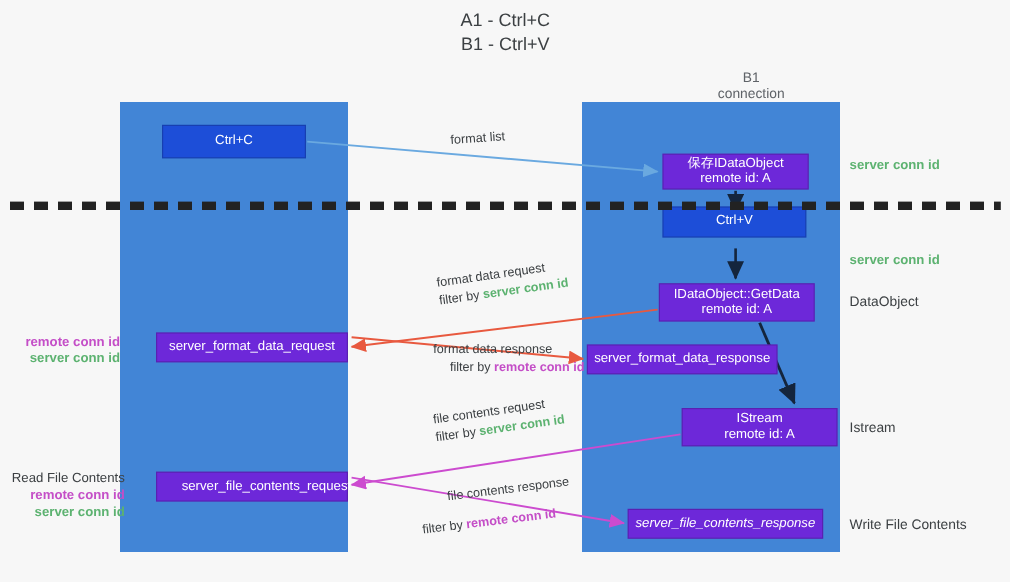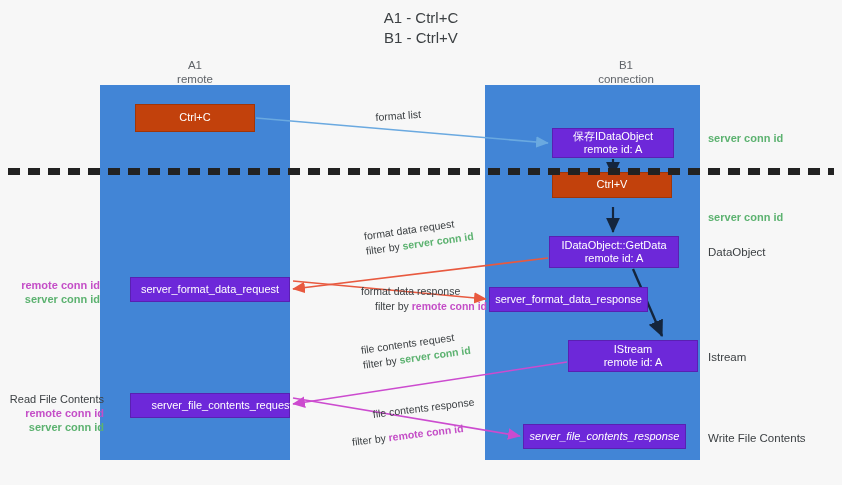--- a/index.html
+++ b/index.html
@@ -32,21 +32,21 @@
   #lane-a1{left:100px;top:85px;width:190px;height:375px;}
   #lane-b1{left:485px;top:85px;width:215px;height:375px;}
 
   
   .box{
     box-sizing:border-box;
     display:flex;flex-direction:column;align-items:center;justify-content:center;
     color:#fff;font-size:11px;line-height:13.5px;text-align:center;
     border:1px solid rgba(0,0,0,.18);
   }
-  .green{background:#c2410c;}
+  .green{background:#1d4ed8;}
   .orange{background:#6d28d9;}
 
   #box-ctrlc{left:135px;top:104px;width:120px;height:28px;}
   #box-save{left:552px;top:128px;width:122px;height:30px;}
   #box-ctrlv{left:552px;top:172px;width:120px;height:26px;}
   #box-getdata{left:549px;top:236px;width:130px;height:32px;}
   #box-istream{left:568px;top:340px;width:130px;height:32px;}
   #box-fmt-req{left:130px;top:277px;width:160px;height:25px;}
   #box-fmt-res{left:489px;top:287px;width:159px;height:25px;}
   #box-file-req{left:130px;top:393px;width:160px;height:25px;padding-left:24px;}
@@ -89,24 +89,20 @@
 </head>
 <body>
 
 <div id="stage">
 
   <div class="abs" id="title">
     <div>A1 - Ctrl+C</div>
     <div>B1 - Ctrl+V</div>
   </div>
 
-  <div class="abs lane-head" id="head-a1">
-    <div>A1</div>
-    <div>remote</div>
-  </div>
   <div class="abs lane-head" id="head-b1">
     <div>B1</div>
     <div>connection</div>
   </div>
 
   <div class="abs lane" id="lane-a1"></div>
   <div class="abs lane" id="lane-b1"></div>
 
   <svg id="wires">
     <defs>

